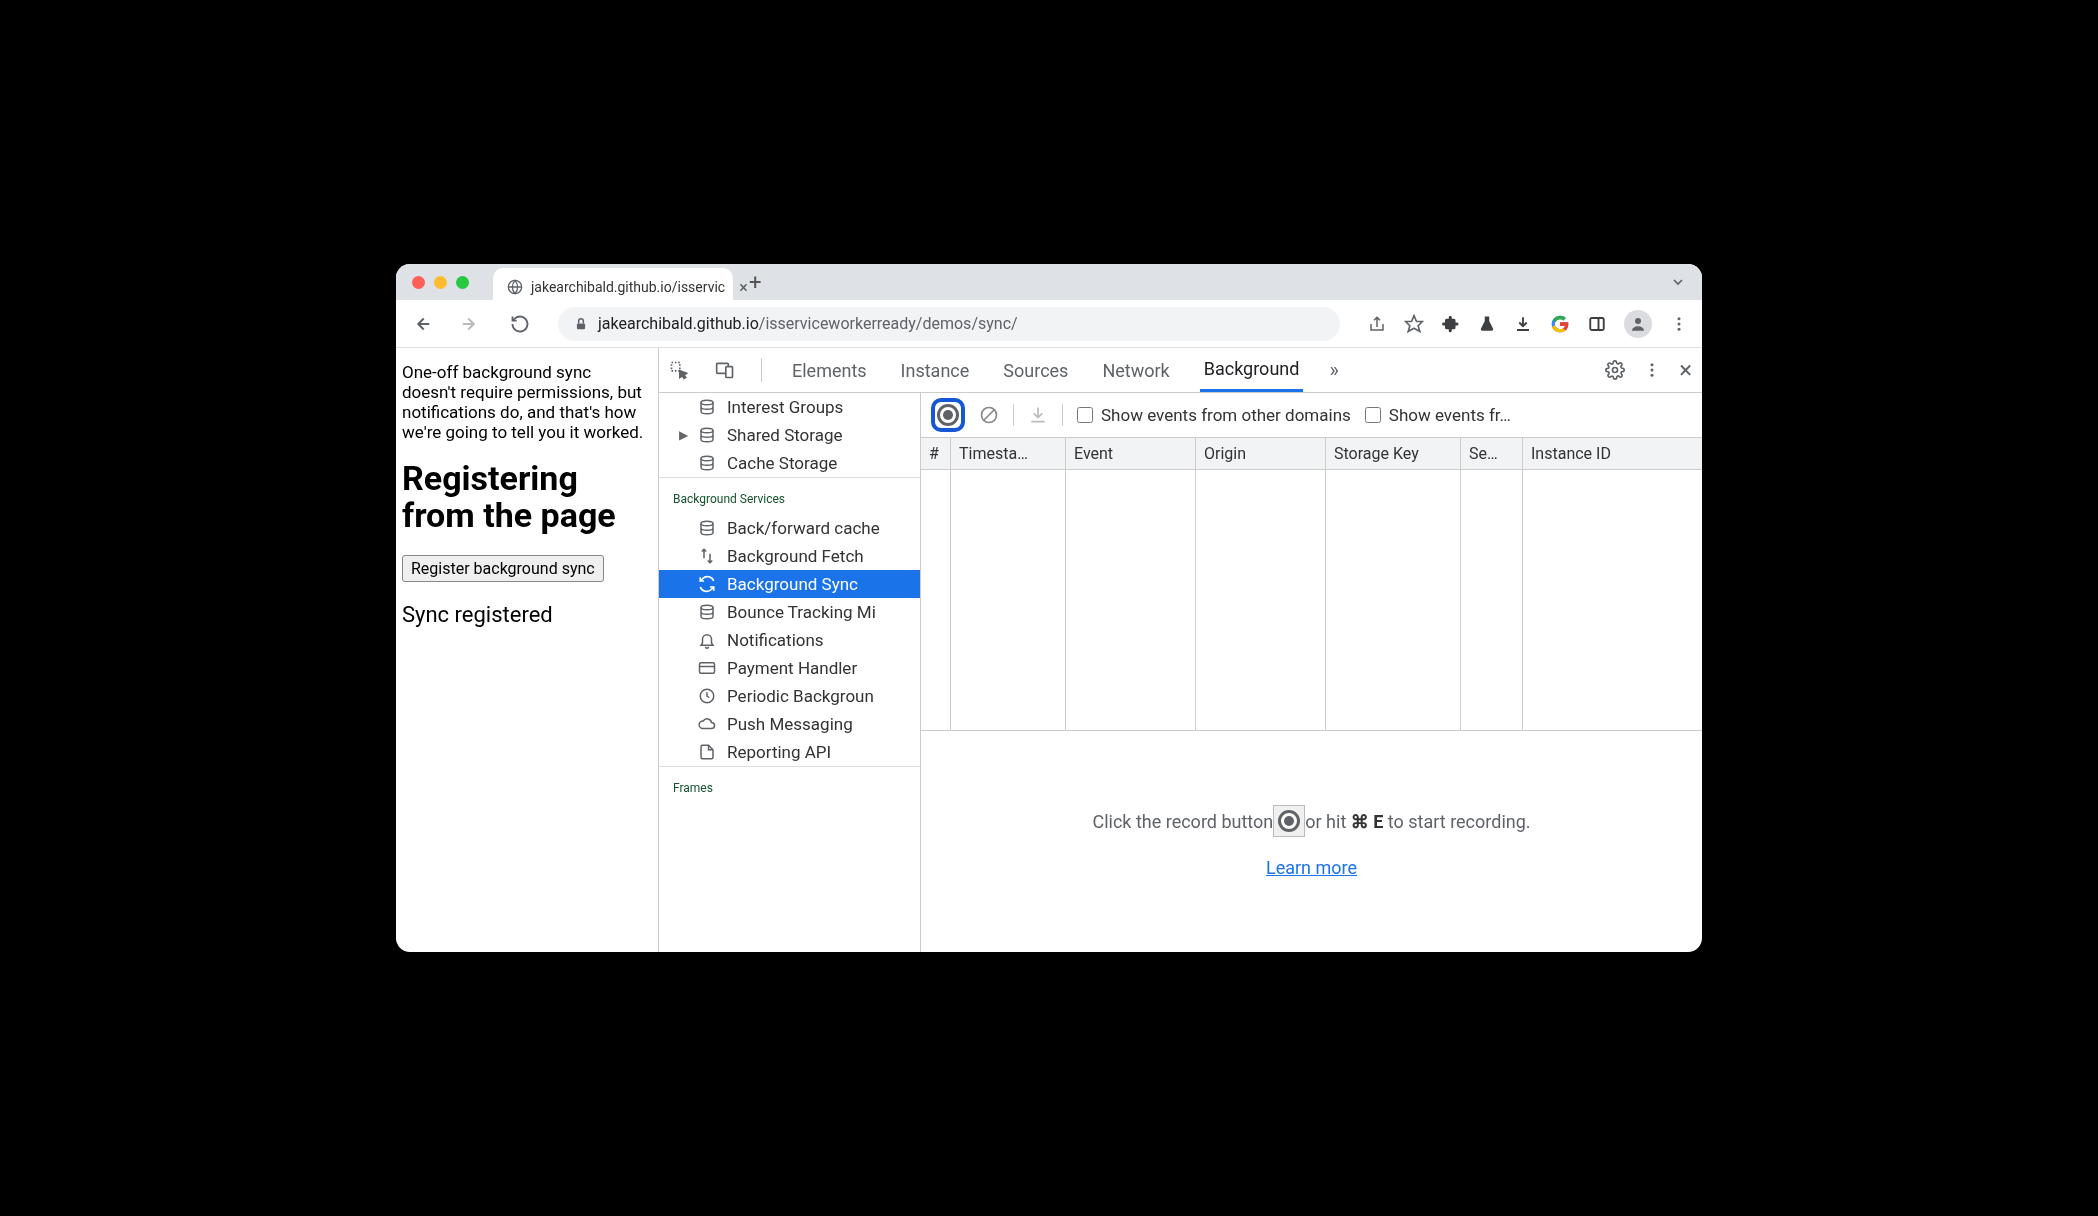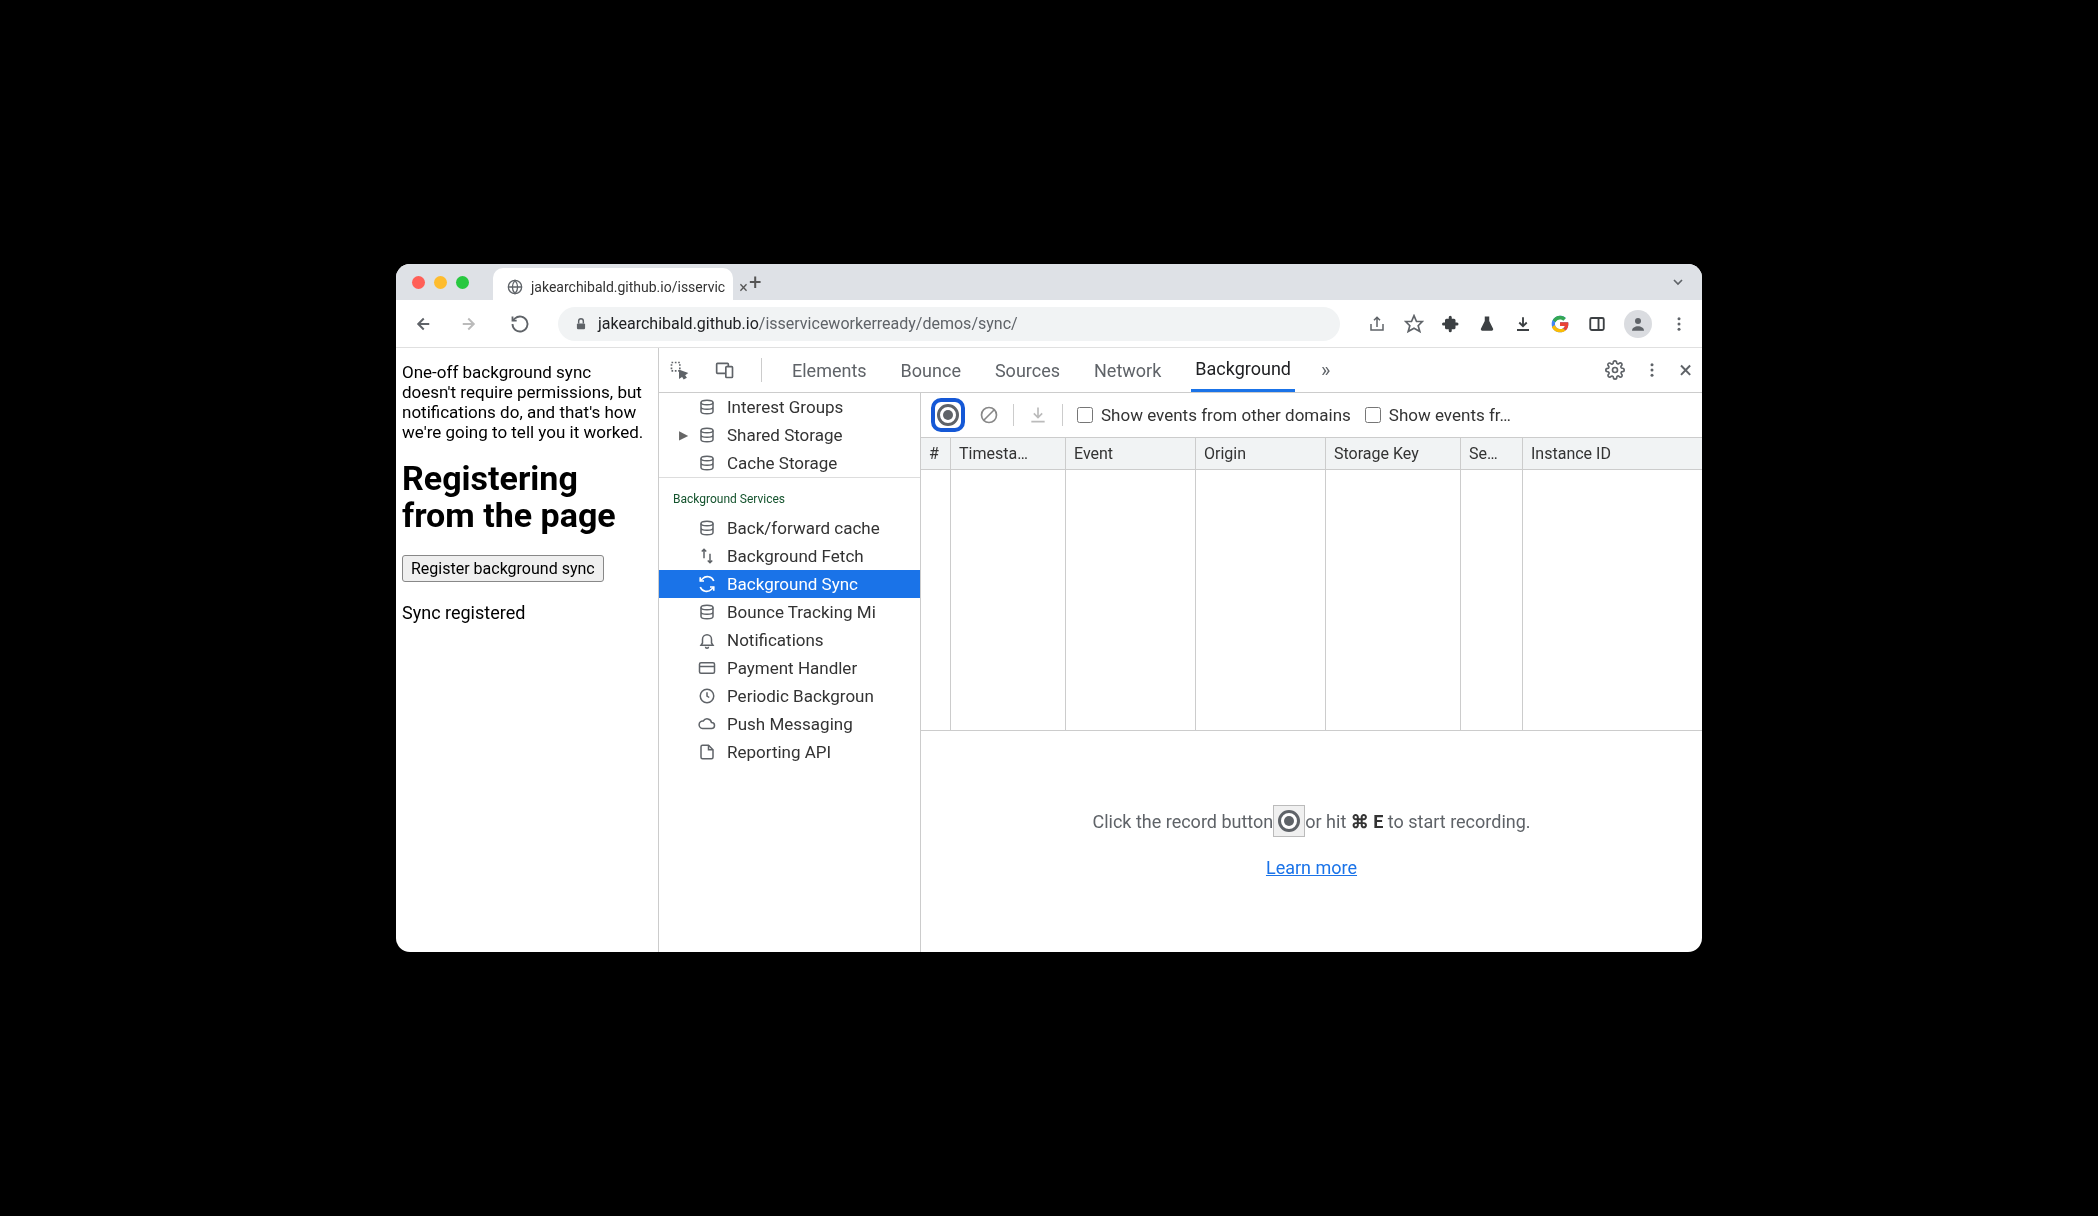--- a/index.html
+++ b/index.html
@@ -19,21 +19,21 @@
 .addr{flex:1;background:#f1f3f4;border-radius:20px;height:34px;display:flex;align-items:center;padding:0 16px;font-size:16px;gap:10px}
 .addr .host{color:#202124}.addr .path{color:#5f6368}
 .rightbtns{display:flex;gap:18px;align-items:center;color:#5f6368;font-size:18px}
 .gicon{width:20px;height:20px}
 .avatar{width:28px;height:28px;background:#dadce0;border-radius:50%;display:flex;align-items:center;justify-content:center}
 .content{flex:1;display:flex;overflow:hidden}
 .page{width:262px;padding:14px 12px 14px 6px;font-size:17px;color:#000;overflow:hidden}
 .page p{margin-bottom:18px}
 .page h1{font-size:34px;font-weight:700;line-height:1.08;margin-bottom:22px}
 .page button{font-size:16px;padding:3px 8px;border:1px solid #888;background:#efefef;border-radius:3px}
-.page .status{margin-top:20px;font-size:18px}
+.page .status{margin-top:20px;font-size:22px}
 .devtools{flex:1;display:flex;flex-direction:column;border-left:1px solid #ccc}
 .dt-tabs{height:45px;border-bottom:1px solid #ccc;display:flex;align-items:center;padding:0 10px;gap:26px;font-size:18px;color:#5f6368}
 .dt-tab{padding:10px 4px;cursor:pointer}
 .dt-tab.active{color:#202124;border-bottom:3px solid #1a73e8;font-weight:400}
 .dt-tabs-end{margin-left:auto;display:flex;gap:18px;align-items:center}
 .dt-body{flex:1;display:flex;overflow:hidden}
 .dt-sidebar{width:262px;border-right:1px solid #ccc;overflow:hidden;font-size:17px;color:#333}
 .side-item{padding:4px 6px 4px 38px;display:flex;align-items:center;gap:10px;position:relative;white-space:nowrap}
 .side-item .exp{position:absolute;left:20px;font-size:12px;color:#666}
 .side-item .ico{width:20px;display:flex;justify-content:center;color:#5f6368}
@@ -190,21 +190,21 @@
             </svg>
           </span>
         <span>
             <svg width="20" height="20" viewBox="0 0 24 24" fill="none" stroke="#5f6368" stroke-width="2">
               <rect x="2" y="4" width="14" height="12" rx="1"></rect>
               <rect x="13" y="8" width="8" height="13" rx="1" fill="#fff"></rect>
             </svg>
           </span>
         <div style="width:1px;height:24px;background:#ccc"></div>
         <span class="dt-tab">Elements</span>
-        <span class="dt-tab">Bounce</span>
+        <span class="dt-tab">Instance</span>
         <span class="dt-tab">Sources</span>
         <span class="dt-tab">Network</span>
         <span class="dt-tab active">Background</span>
         <span style="font-size:20px">»</span>
         <div class="dt-tabs-end">
           <span>
               <svg width="20" height="20" viewBox="0 0 24 24" fill="none" stroke="#5f6368" stroke-width="2">
                 <circle cx="12" cy="12" r="3"></circle>
                 <path d="M19.4 15a1.7 1.7 0 0 0 .3 1.8l.1.1a2 2 0 1 1-2.8 2.8l-.1-.1a1.7 1.7 0 0 0-1.8-.3 1.7 1.7 0 0 0-1 1.5V21a2 2 0 1 1-4 0v-.1a1.7 1.7 0 0 0-1-1.5 1.7 1.7 0 0 0-1.8.3l-.1.1a2 2 0 1 1-2.8-2.8l.1-.1a1.7 1.7 0 0 0 .3-1.8 1.7 1.7 0 0 0-1.5-1H3a2 2 0 1 1 0-4h.1a1.7 1.7 0 0 0 1.5-1 1.7 1.7 0 0 0-.3-1.8l-.1-.1a2 2 0 1 1 2.8-2.8l.1.1a1.7 1.7 0 0 0 1.8.3 1.7 1.7 0 0 0 1-1.5V3a2 2 0 1 1 4 0v.1a1.7 1.7 0 0 0 1 1.5 1.7 1.7 0 0 0 1.8-.3l.1-.1a2 2 0 1 1 2.8 2.8l-.1.1a1.7 1.7 0 0 0-.3 1.8 1.7 1.7 0 0 0 1.5 1H21a2 2 0 1 1 0 4h-.1a1.7 1.7 0 0 0-1.5 1z"></path>
               </svg>
@@ -325,20 +325,21 @@
           <div class="side-item">
               <span class="ico">
                 <svg width="18" height="18" viewBox="0 0 24 24" fill="none" stroke="#5f6368" stroke-width="2">
                   <path d="M14 3H6a2 2 0 0 0-2 2v14a2 2 0 0 0 2 2h12a2 2 0 0 0 2-2V9z"></path>
                   <polyline points="14 3 14 9 20 9"></polyline>
                 </svg>
               </span>
               <span>Reporting API</span>
             </div>
 
+          <div class="side-group">Frames</div>
         </div>
 
         <div class="dt-main">
           <div class="dt-toolbar">
             <span class="recwrap">
               <span class="recdot"></span>
             </span>
             <span class="tbicon">
                 <svg width="20" height="20" viewBox="0 0 24 24" fill="none" stroke="#888" stroke-width="2">
                   <circle cx="12" cy="12" r="9"></circle>

